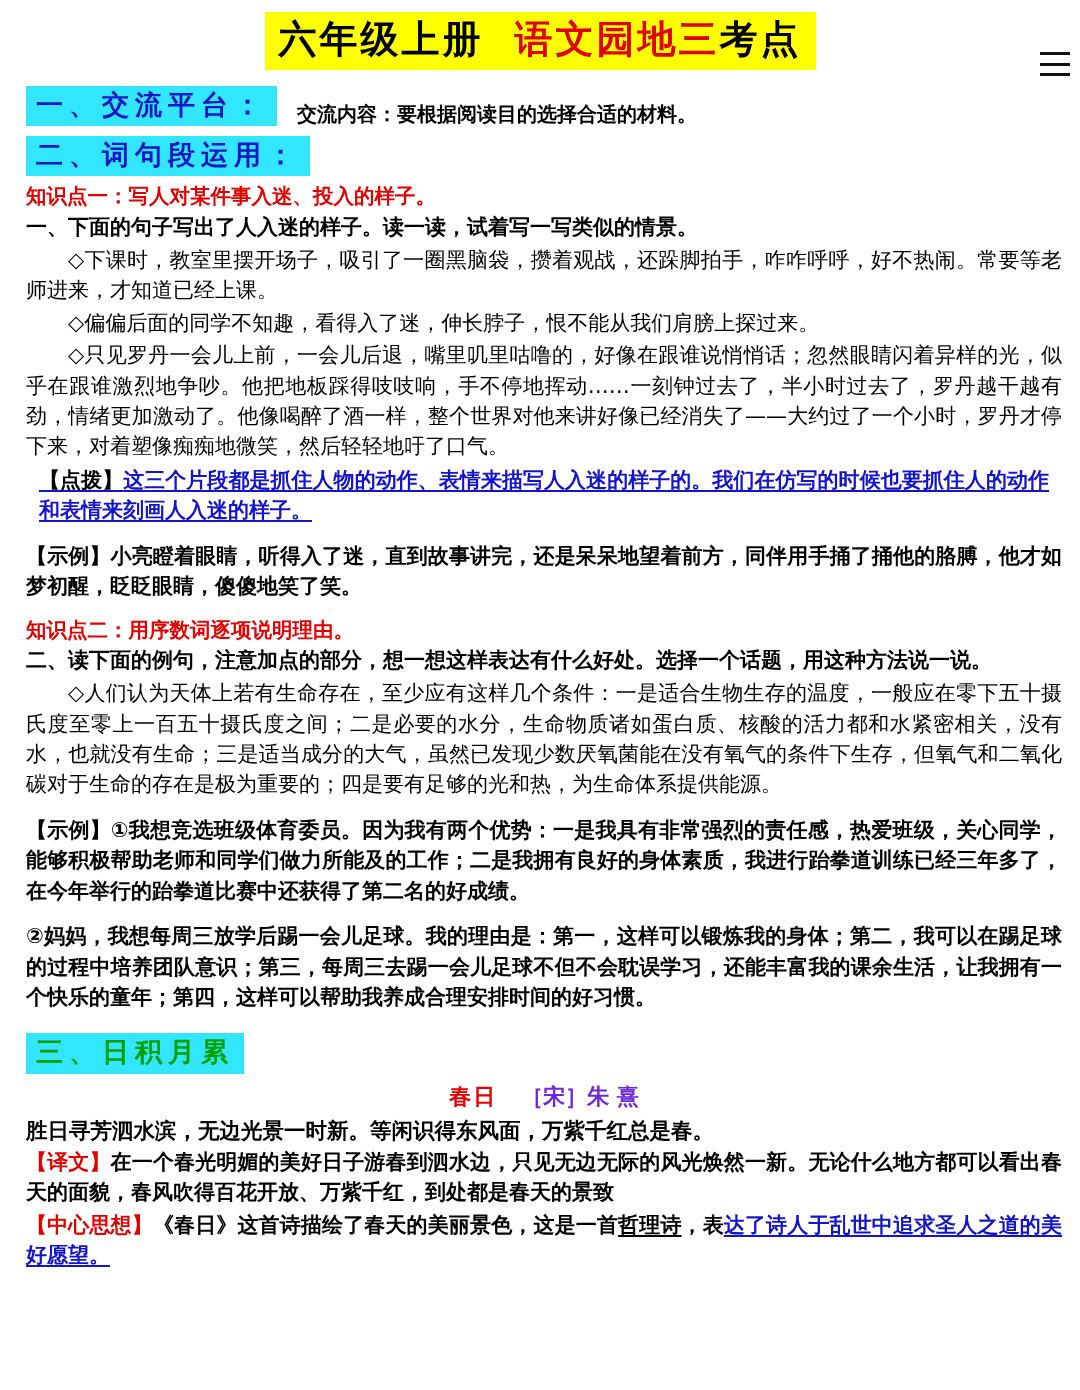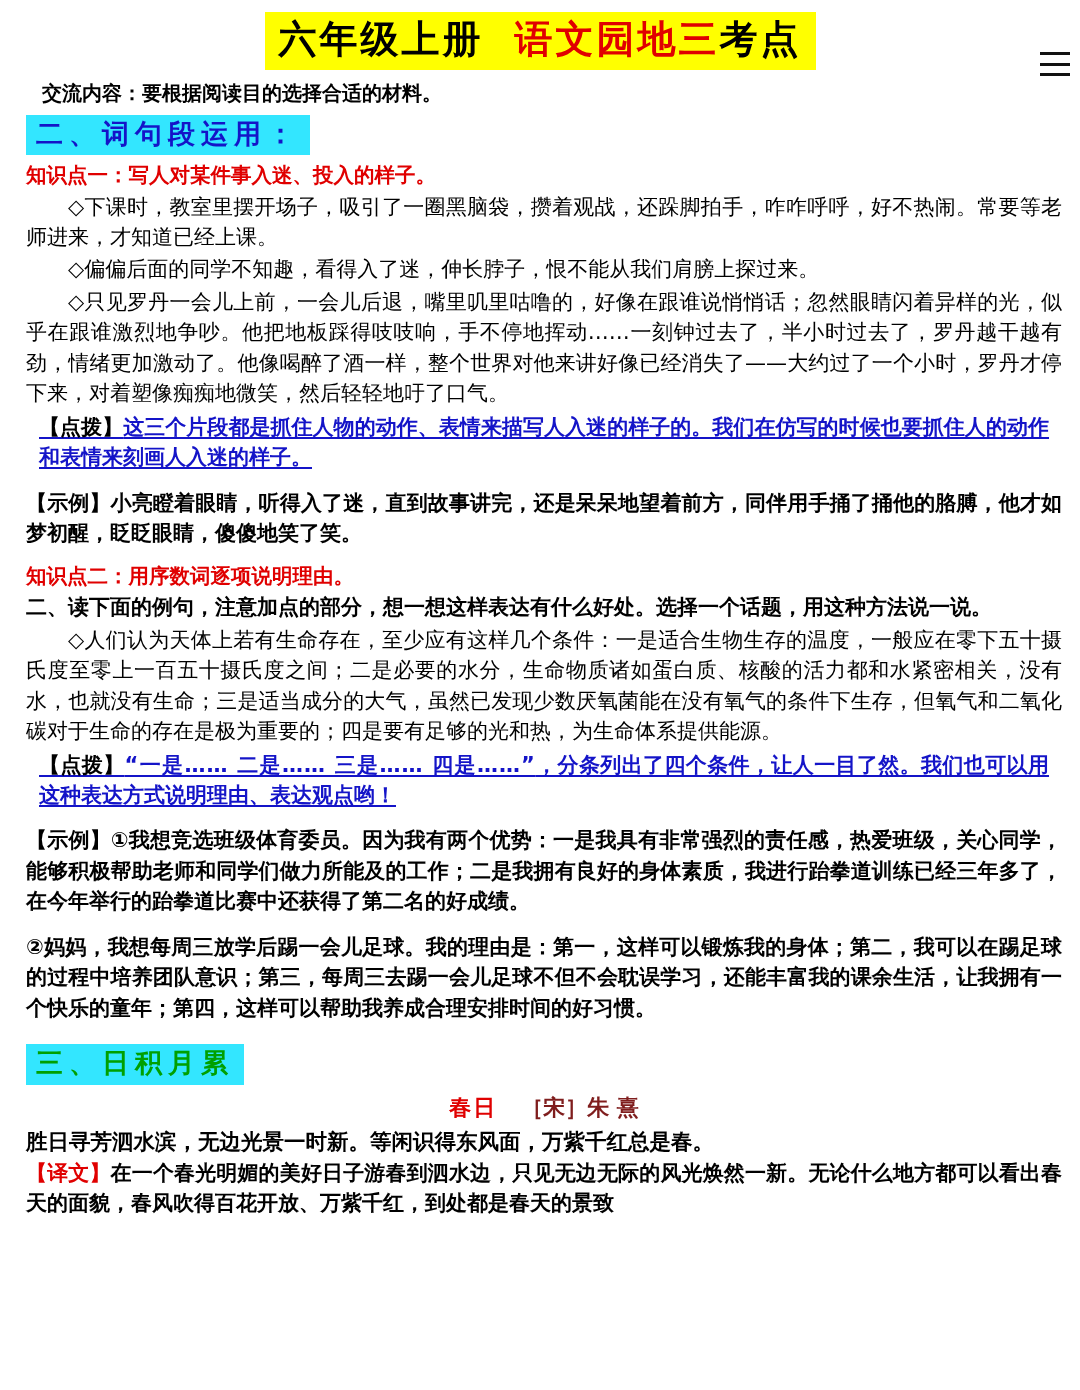--- a/index.html
+++ b/index.html
@@ -136,21 +136,21 @@
   .ex .lead { font-weight: bold; }
 
   
   .poem-title {
     text-align: center;
     font-size: 22px;
     font-weight: bold;
     margin-top: 6px;
   }
   .poem-title .name { color: #e00000; letter-spacing: 2px; margin-top: 24px; }
-  .poem-title .author { color: #7f1d1d; margin-left: 24px; font-weight: bold; }
+  .poem-title .author { color: #6d28d9; margin-left: 24px; font-weight: bold; }
   .poem-line {
     font-size: 21.5px;
     font-weight: bold;
     margin: 4px 0 2px 0;
   }
   .trans {
     font-size: 21px;
     font-weight: bold;
     line-height: 1.45;
     margin: 2px 0;
@@ -183,49 +183,48 @@
     <span></span>
   </div>
 
   <div class="title-wrap">
     <div class="title"><span class="blk">六年级上册</span><span class="red">语文园地三</span><span class="blk">考点</span></div>
   </div>
 
   <div class="body-col">
 
     <div class="sec-row">
+      <div class="sec-head">一、交流平台：</div>
       <div class="inline-after">交流内容：要根据阅读目的选择合适的材料。</div>
     </div>
 
     <div>
       <div class="sec-head">二、词句段运用：</div>
     </div>
 
     <div class="kp">知识点一：写人对某件事入迷、投入的样子。</div>
+    <div class="q">一、下面的句子写出了人入迷的样子。读一读，试着写一写类似的情景。</div>
 
     <div class="para indent">◇下课时，教室里摆开场子，吸引了一圈黑脑袋，攒着观战，还跺脚拍手，咋咋呼呼，好不热闹。常要等老师进来，才知道已经上课。</div>
     <div class="para indent">◇偏偏后面的同学不知趣，看得入了迷，伸长脖子，恨不能从我们肩膀上探过来。</div>
     <div class="para indent">◇只见罗丹一会儿上前，一会儿后退，嘴里叽里咕噜的，好像在跟谁说悄悄话；忽然眼睛闪着异样的光，似乎在跟谁激烈地争吵。他把地板踩得吱吱响，手不停地挥动……一刻钟过去了，半小时过去了，罗丹越干越有劲，情绪更加激动了。他像喝醉了酒一样，整个世界对他来讲好像已经消失了——大约过了一个小时，罗丹才停下来，对着塑像痴痴地微笑，然后轻轻地吁了口气。</div>
 
     <div class="hl-line">
       <span class="lead">【点拨】</span><span>这三个片段都是抓住人物的动作、表情来描写人入迷的样子的。我们在仿写的时候也要抓住人的动作和表情来刻画人入迷的样子。</span>
     </div>
 
     <div class="ex">
       <span class="lead">【示例】</span><span>小亮瞪着眼睛，听得入了迷，直到故事讲完，还是呆呆地望着前方，同伴用手捅了捅他的胳膊，他才如梦初醒，眨眨眼睛，傻傻地笑了笑。</span>
     </div>
 
     <div class="kp">知识点二：用序数词逐项说明理由。</div>
     <div class="q">二、读下面的例句，注意加点的部分，想一想这样表达有什么好处。选择一个话题，用这种方法说一说。</div>
 
     <div class="para indent">◇人们认为天体上若有生命存在，至少应有这样几个条件：一是适合生物生存的温度，一般应在零下五十摄氏度至零上一百五十摄氏度之间；二是必要的水分，生命物质诸如蛋白质、核酸的活力都和水紧密相关，没有水，也就没有生命；三是适当成分的大气，虽然已发现少数厌氧菌能在没有氧气的条件下生存，但氧气和二氧化碳对于生命的存在是极为重要的；四是要有足够的光和热，为生命体系提供能源。</div>
 
-    <div class="hl-line">
-      <span class="lead">【点拨】</span><span class="nowrapdots">“一是…… 二是…… 三是…… 四是……”</span><span>，分条列出了四个条件，让人一目了然。我们也可以用这种表达方式说明理由、表达观点哟！</span>
-    </div>
 
     <div class="ex">
       <span class="lead">【示例】</span><span>①我想竞选班级体育委员。因为我有两个优势：一是我具有非常强烈的责任感，热爱班级，关心同学，能够积极帮助老师和同学们做力所能及的工作；二是我拥有良好的身体素质，我进行跆拳道训练已经三年多了，在今年举行的跆拳道比赛中还获得了第二名的好成绩。</span>
     </div>
     <div class="ex">
       <span>②妈妈，我想每周三放学后踢一会儿足球。我的理由是：第一，这样可以锻炼我的身体；第二，我可以在踢足球的过程中培养团队意识；第三，每周三去踢一会儿足球不但不会耽误学习，还能丰富我的课余生活，让我拥有一个快乐的童年；第四，这样可以帮助我养成合理安排时间的好习惯。</span>
     </div>
 
     <div>
       <div class="sec-head green">三、日积月累</div>
@@ -233,15 +232,18 @@
 
     <div class="poem-title">
       <span class="name">春日</span><span class="author">［宋］朱 熹</span>
     </div>
     <div class="poem-line">胜日寻芳泗水滨，无边光景一时新。等闲识得东风面，万紫千红总是春。</div>
 
     <div class="trans">
       <span class="tag-red">【译文】</span><span>在一个春光明媚的美好日子游春到泗水边，只见无边无际的风光焕然一新。无论什么地方都可以看出春天的面貌，春风吹得百花开放、万紫千红，到处都是春天的景致</span>
     </div>
 
+    <div class="trans">
+      <span class="tag-red">【中心思想】</span><span>《春日》这首诗描绘了春天的美丽景色，这是一首</span><span class="u-black">哲理诗</span><span>，表</span><span class="u-blue">达了诗人于乱世中追求圣人之道的美好愿望。</span>
+    </div>
 
   </div>
 </div>
 
 </body></html>

